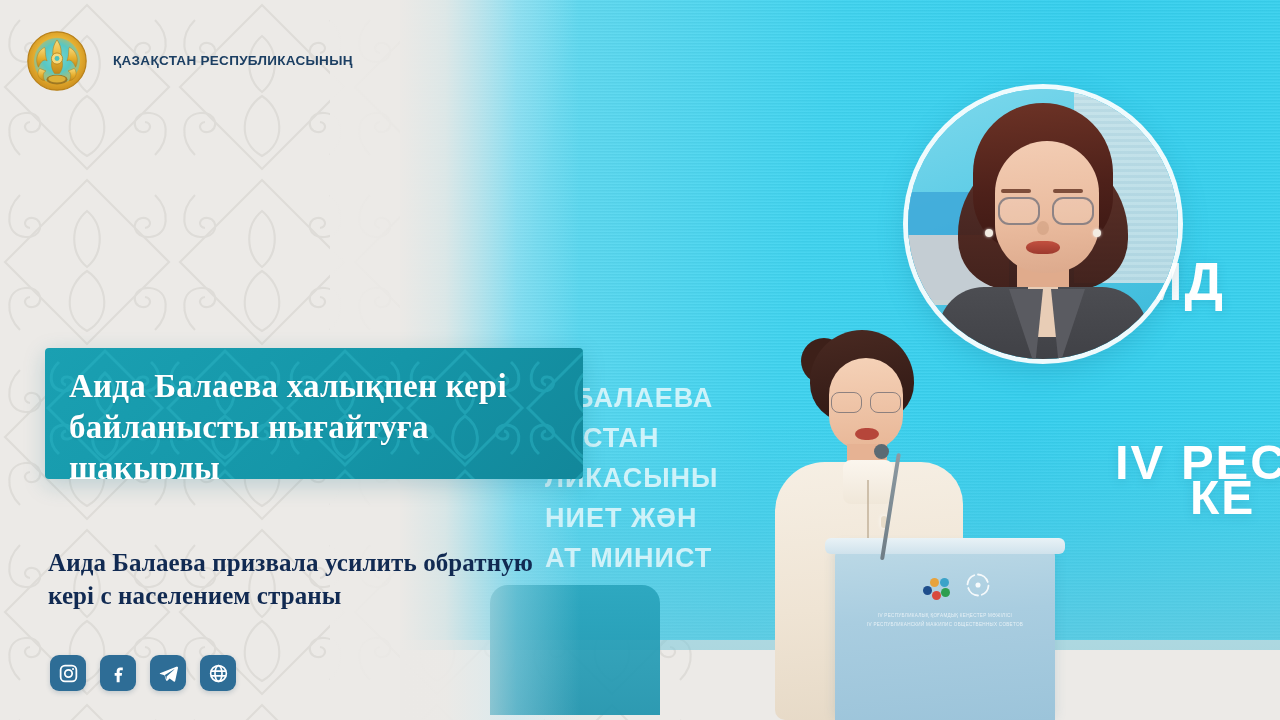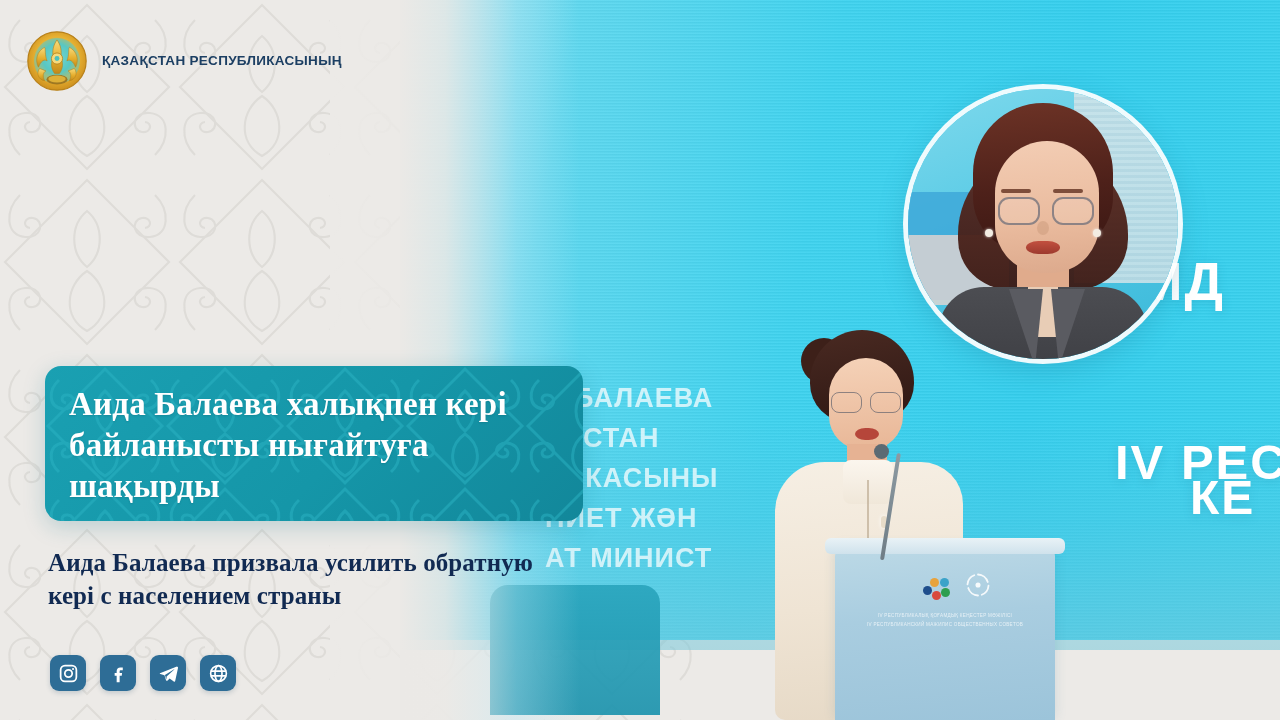--- a/index.html
+++ b/index.html
@@ -179,31 +179,31 @@
   .mic{
     position:absolute;left:880px;top:452px;width:4px;height:108px;z-index:33;
     background:linear-gradient(180deg,#8d9aa2,#6f7d86);border-radius:2px;
     transform:rotate(9deg);transform-origin:bottom center;
   }
   .mic-head{position:absolute;left:874px;top:444px;width:15px;height:15px;border-radius:50%;background:#5c6a73;z-index:34;}
 
   
   .header{position:absolute;left:26px;top:30px;display:flex;align-items:center;gap:14px;z-index:60;}
   .emblem{width:62px;height:62px;flex:0 0 62px;}
-  .ministry{display:flex;flex-direction:row;gap:2px;}
+  .ministry{display:flex;flex-direction:row;gap:2px;margin-left:11px;}
   .ministry div{
     color:#1c3f63;font-weight:700;font-size:13.5px;letter-spacing:.3px;
     line-height:1.22;white-space:nowrap;font-family:"Liberation Sans",sans-serif;
   }
 
   
   .banner{
-    position:absolute;left:45px;top:366px;width:538px;height:155px;z-index:55;
+    position:absolute;left:45px;top:348px;width:538px;height:131px;z-index:55;
     background:linear-gradient(135deg,#1aa0b2 0%,#1596a8 55%,#12879a 100%);
-    border-radius:16px;
+    border-radius:4px;
     box-shadow:0 6px 22px rgba(20,110,130,.22);
     overflow:hidden;
   }
   .banner-orn{position:absolute;inset:0;opacity:.5;}
   .banner-text{
     position:absolute;left:24px;top:18px;width:500px;
     color:#ffffff;font-family:"Liberation Serif",serif;font-weight:700;
     font-size:33px;line-height:1.24;letter-spacing:.2px;
     text-shadow:0 1px 2px rgba(0,60,75,.18);
   }

